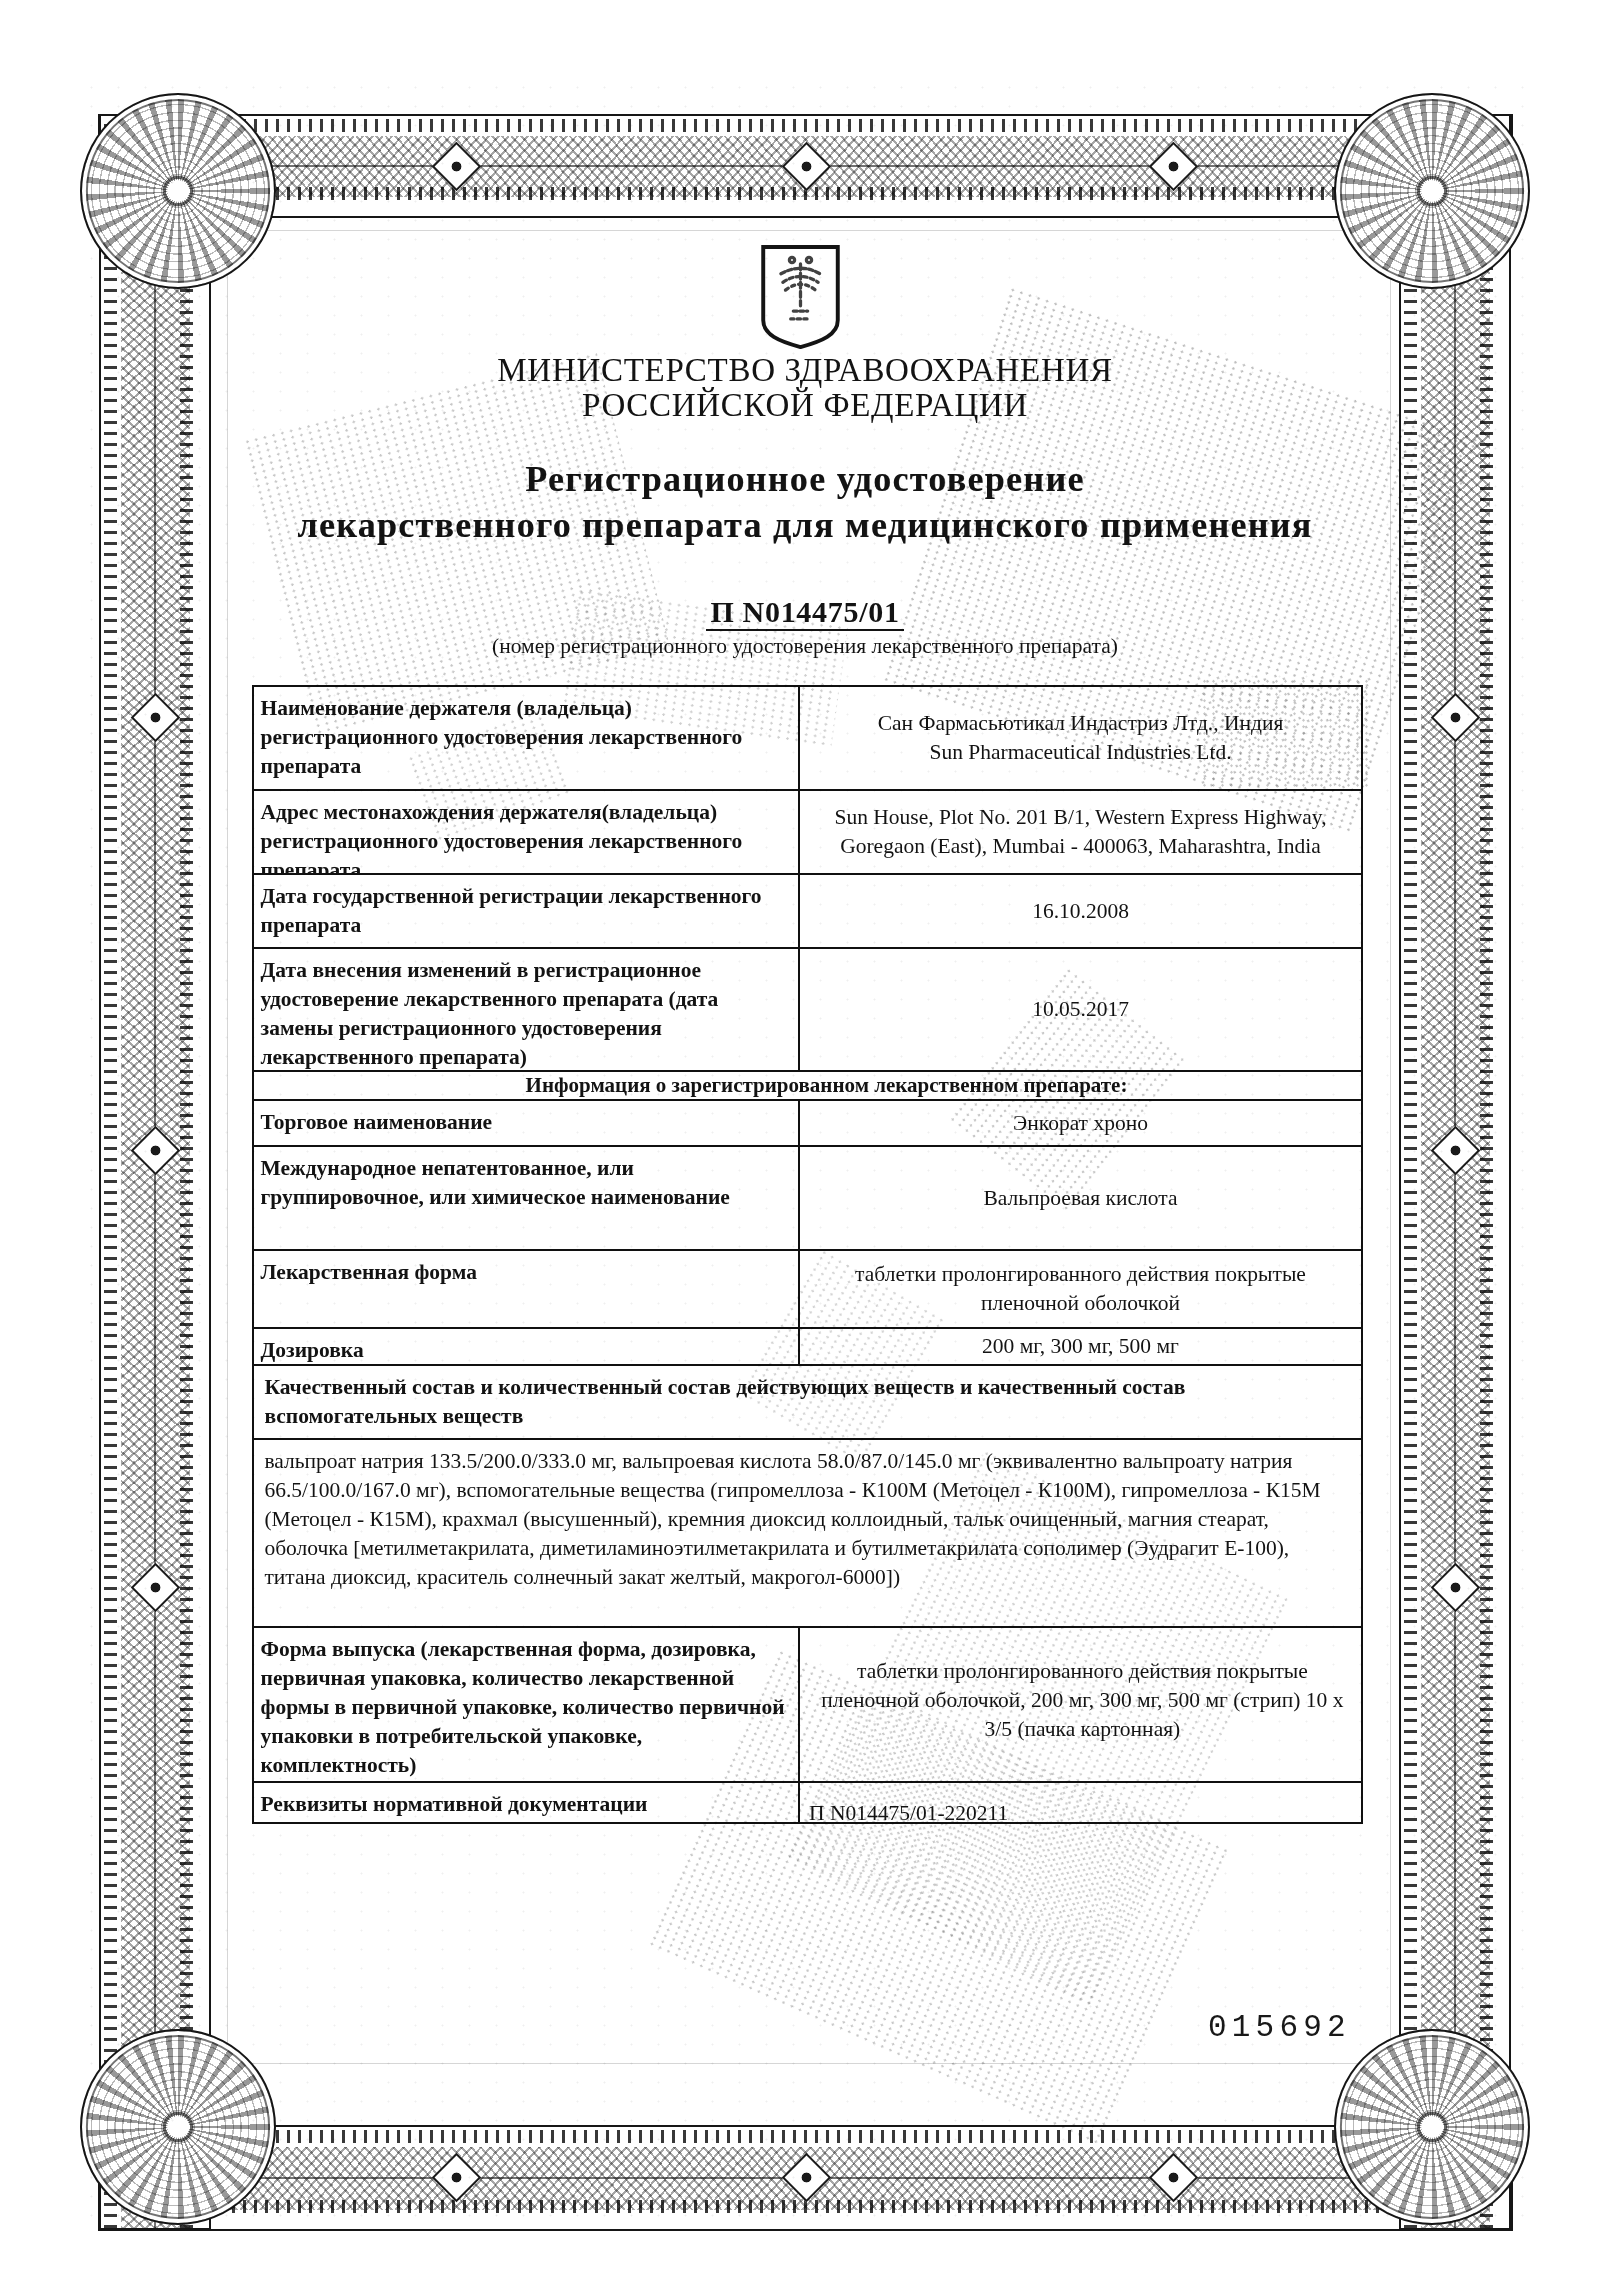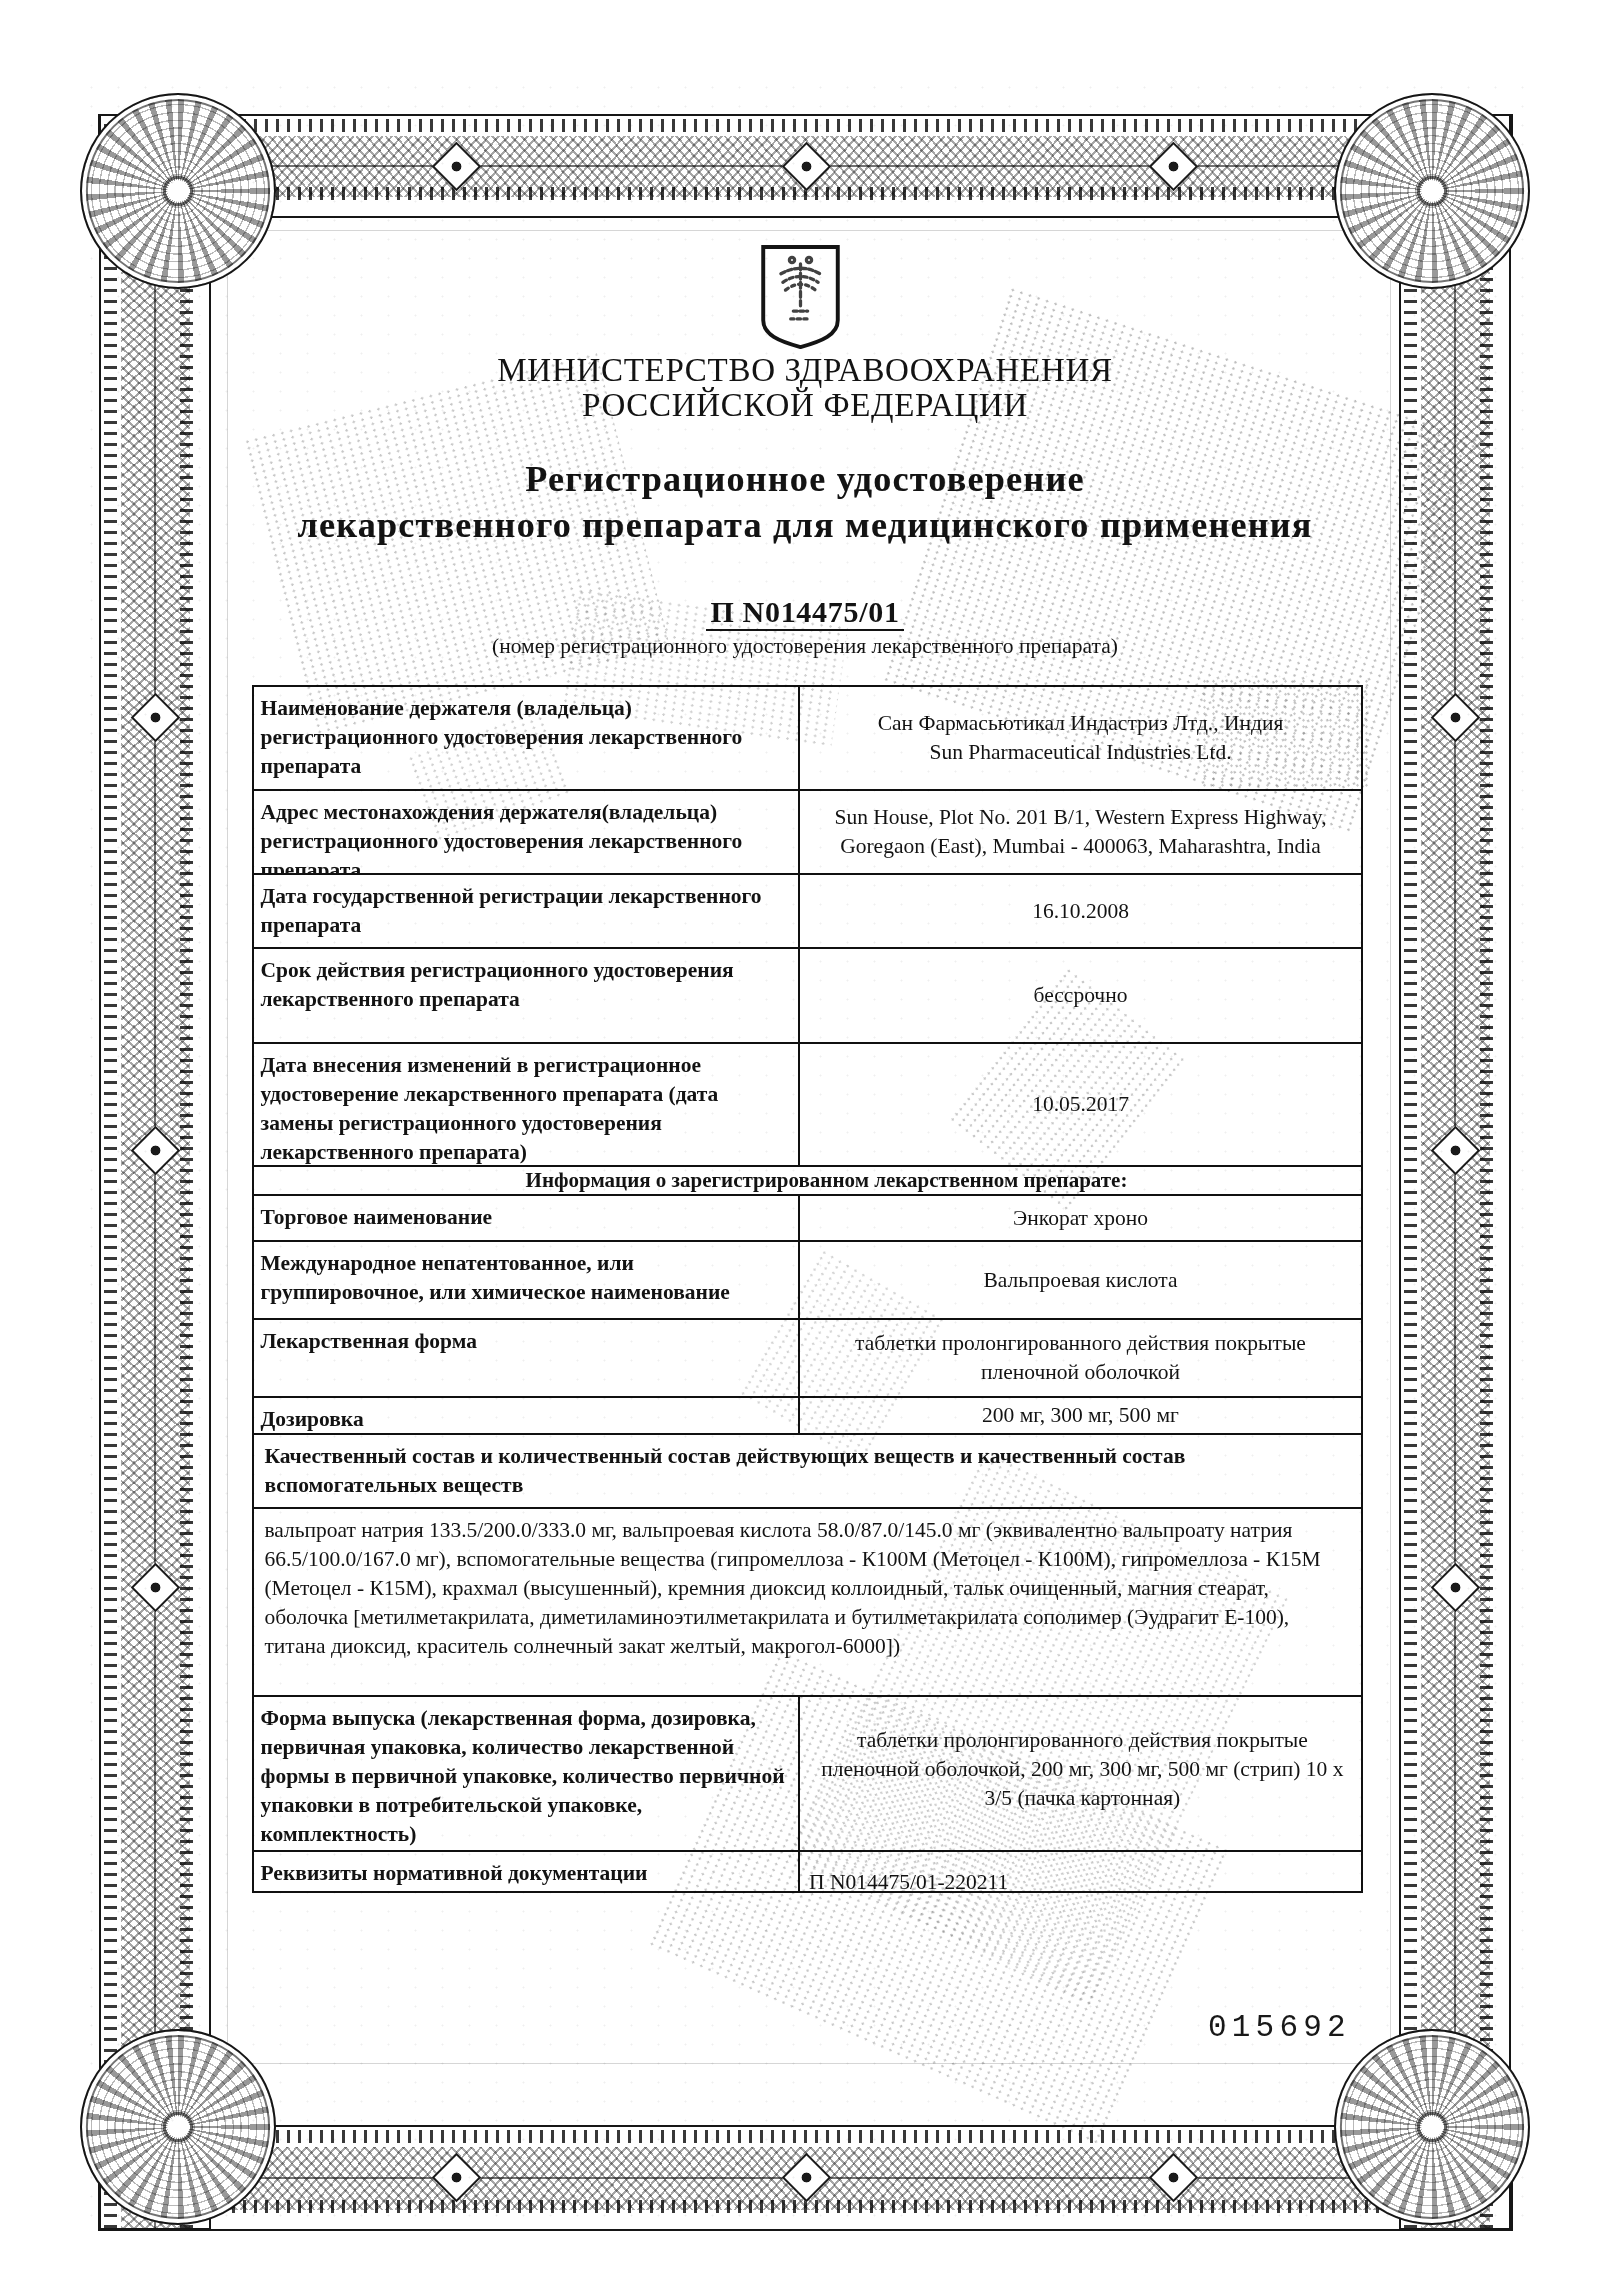--- a/index.html
+++ b/index.html
@@ -165,40 +165,36 @@
       <div class="row" style="height:84px">
         <div class="cell label">Адрес местонахождения держателя(владельца) регистрационного удостоверения лекарственного препарата</div>
         <div class="cell value">Sun House, Plot No. 201 B/1, Western Express Highway, Goregaon (East), Mumbai - 400063, Maharashtra, India</div>
       </div>
 
       <div class="row" style="height:74px">
         <div class="cell label">Дата государственной регистрации лекарственного препарата</div>
         <div class="cell value">16.10.2008</div>
       </div>
 
-      <div class="row" style="height:95px">
-        <div class="cell label">Срок действия регистрационного удостоверения лекарственного препарата</div>
-        <div class="cell value">бессрочно</div>
-      </div>
 
       <div class="row" style="height:123px">
         <div class="cell label">Дата внесения изменений в регистрационное удостоверение лекарственного препарата (дата замены регистрационного удостоверения лекарственного препарата)</div>
         <div class="cell value">10.05.2017</div>
       </div>
 
       <div class="row" style="height:29px">
         <div class="cell full-cell center-bold">Информация о зарегистрированном лекарственном препарате:</div>
       </div>
 
       <div class="row" style="height:46px">
         <div class="cell label">Торговое наименование</div>
         <div class="cell value">Энкорат хроно</div>
       </div>
 
-      <div class="row" style="height:78px">
+      <div class="row" style="height:104px">
         <div class="cell label">Международное непатентованное, или группировочное, или химическое наименование</div>
         <div class="cell value">Вальпроевая кислота</div>
       </div>
 
       <div class="row" style="height:78px">
         <div class="cell label">Лекарственная форма</div>
         <div class="cell value">таблетки пролонгированного действия покрытые пленочной оболочкой</div>
       </div>
 
       <div class="row" style="height:37px">

